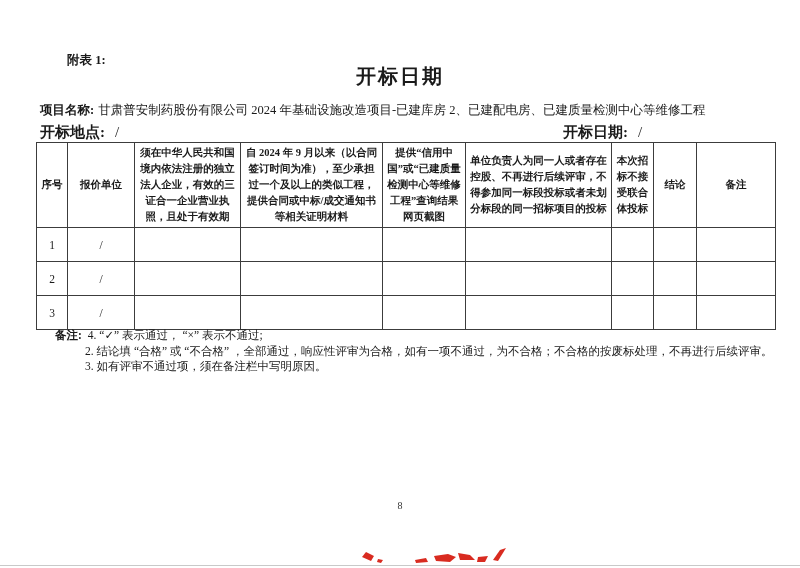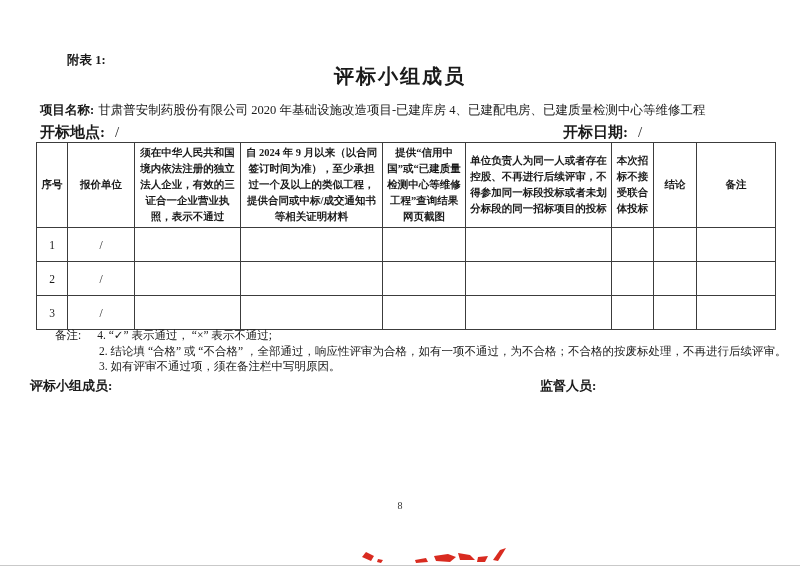--- a/index.html
+++ b/index.html
@@ -45,22 +45,22 @@
   }
   table.review th{
     font-size:10.5px;font-weight:bold;line-height:16px;
     height:82px;
   }
   table.review td{
     font-size:11.5px;height:31px;
   }
   .notes{position:absolute;left:55px;top:328px;width:730px;font-size:11.5px;}
   .notes .note-row{position:relative;white-space:nowrap;line-height:15.5px;}
-  .notes .note-label{font-weight:normal;margin-right:16px;}
-  .notes .indent{margin-left:44px;}
+  .notes .note-label{font-weight:bold;margin-right:6px;}
+  .notes .indent{margin-left:30px;}
   .sign-line{
     position:absolute;left:30px;top:377px;width:760px;height:18px;
     font-size:13px;font-weight:bold;
   }
   .sign-team{position:absolute;left:0;top:0;}
   .sign-supervisor{position:absolute;left:510px;top:0;}
   .page-number{
     position:absolute;left:0;top:500px;width:800px;
     text-align:center;font-size:10px;color:#333;
   }
@@ -72,24 +72,24 @@
     background:#c9c9c9;
   }
 </style>
 </head>
 <body>
 
 <div class="page">
 
   <div class="appendix">附表 1:</div>
 
-  <div class="doc-title">评标小组成员</div>
+  <div class="doc-title">开标日期</div>
 
   <div class="project-line">
-    <span class="lbl">项目名称:</span><span>甘肃普安制药股份有限公司 2020 年基础设施改造项目-已建库房 4、已建配电房、已建质量检测中心等维修工程</span>
+    <span class="lbl">项目名称:</span><span>甘肃普安制药股份有限公司 2024 年基础设施改造项目-已建库房 2、已建配电房、已建质量检测中心等维修工程</span>
   </div>
 
   <div class="open-line">
     <span class="open-loc">
       <span>开标地点:</span><span class="slash-val">/</span>
     </span>
     <span class="open-date">
       <span>开标日期:</span><span class="slash-val">/</span>
     </span>
   </div>
@@ -103,21 +103,21 @@
         <col style="width:83px">
         <col style="width:146px">
       <col style="width:42px">
         <col style="width:43px">
         <col style="width:79px">
     </colgroup>
     <tbody>
       <tr>
         <th>序号</th>
         <th>报价单位</th>
-        <th>须在中华人民共和国境内依法注册的独立法人企业，有效的三证合一企业营业执照，表示不通过</th>
+        <th>须在中华人民共和国境内依法注册的独立法人企业，有效的三证合一企业营业执照，且处于有效期</th>
         <th>自 2024 年 9 月以来（以合同签订时间为准），至少承担过一个及以上的类似工程，提供合同或中标/成交通知书等相关证明材料</th>
         <th>提供“信用中国”或“已建质量检测中心等维修工程”查询结果网页截图</th>
         <th>单位负责人为同一人或者存在控股、不再进行后续评审，不得参加同一标段投标或者未划分标段的同一招标项目的投标</th>
         <th>本次招标不接受联合体投标</th>
         <th>结论</th>
         <th>备注</th>
       </tr>
       <tr>
         <td>1</td>
         <td>/</td>
@@ -159,24 +159,20 @@
       <span class="note-label">备注:</span><span>4. “✓” 表示通过， “×” 表示不通过;</span>
     </div>
     <div class="note-row indent">
       <span>2. 结论填 “合格” 或 “不合格” ，全部通过，响应性评审为合格，如有一项不通过，为不合格；不合格的按废标处理，不再进行后续评审。</span>
     </div>
     <div class="note-row indent">
       <span>3. 如有评审不通过项，须在备注栏中写明原因。</span>
     </div>
   </div>
 
-  <div class="sign-line">
-    <span class="sign-team">评标小组成员:</span>
-    <span class="sign-supervisor">监督人员:</span>
-  </div>
 
   <div class="page-number">8</div>
 
   <svg class="stamp-fragment" viewBox="0 0 175 23" xmlns="http://www.w3.org/2000/svg">
     <path d="M14 8 L22 12 L19 17 L10 13 Z" fill="#d92b20"></path>
     <path d="M26 15 L31 16 L29 19 L25 18 Z" fill="#d92b20"></path>
     <path d="M63 16 L74 14 L76 18 L64 19 Z" fill="#d92b20"></path>
     <path d="M82 12 L96 10 L104 13 L98 18 L84 17 Z" fill="#d92b20"></path>
     <path d="M106 9 L118 11 L123 16 L108 16 Z" fill="#d92b20"></path>
     <path d="M126 13 L136 12 L133 18 L125 18 Z" fill="#d92b20"></path>

